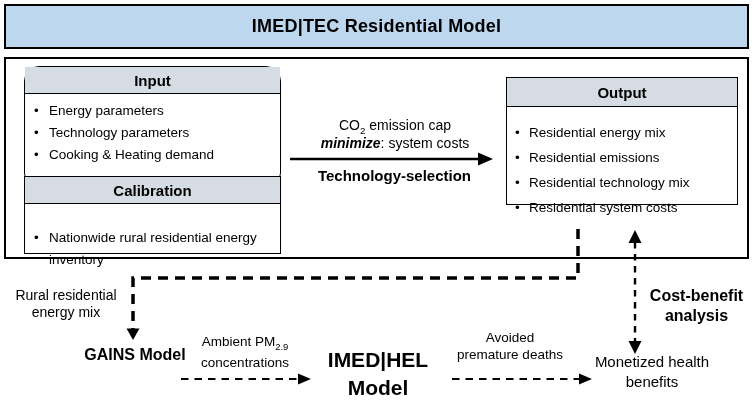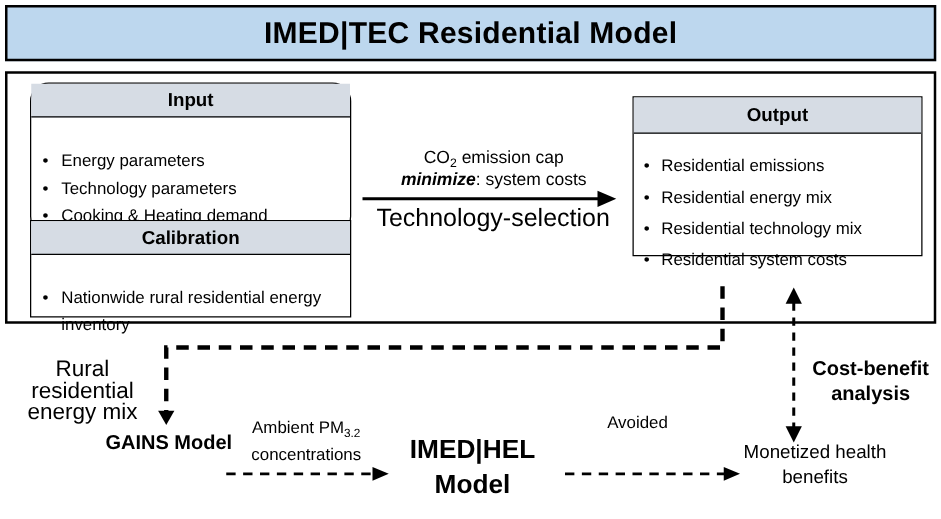--- a/index.html
+++ b/index.html
@@ -9,57 +9,57 @@
   }
   html,body{margin:0;padding:0;background:#fff;}
   .canvas{
     position:relative;width:753px;height:415px;background:#fff;
     font-family:"Liberation Sans",sans-serif;color:var(--ink);overflow:hidden;
   }
   .title-bar{
     position:absolute;left:4px;top:4px;width:745px;height:45px;
     background:var(--title-bg);border:2px solid var(--ink);box-sizing:border-box;
     display:flex;align-items:center;justify-content:center;
-    font-size:24px;font-weight:bold;letter-spacing:0.2px;
+    font-size:18px;font-weight:bold;letter-spacing:0.2px;
   }
   .outer-box{
     position:absolute;left:4px;top:57px;width:745px;height:202px;
     border:2px solid var(--ink);box-sizing:border-box;background:#fff;
   }
   .box{
     position:absolute;border:1.5px solid var(--ink);box-sizing:border-box;background:#fff;
   }
   .box .hdr{
     background:var(--header-bg);border-bottom:1.5px solid var(--ink);
     display:flex;align-items:center;justify-content:center;
     font-weight:bold;font-size:15px;
   }
   .box ul{margin:0;padding:0;list-style:none;}
   .box li{position:relative;padding-left:24px;font-size:13.5px;}
   .box li::before{content:"\2022";position:absolute;left:9px;top:0;}
   .input-box{left:18px;top:7px;width:257px;height:122px;border-radius:15px;}
   .input-box .hdr{height:26px;}
-  .input-box ul{padding-top:24px;}
+  .input-box ul{padding-top:6px;}
   .input-box li{line-height:22px;}
   .calib-box{left:18px;top:117px;width:257px;height:78px;}
   .calib-box .hdr{height:26px;}
   .calib-box ul{padding-top:23px;}
   .calib-box li{line-height:22px;padding-right:10px;}
   .output-box{left:500px;top:18px;width:232px;height:128px;}
   .output-box .hdr{height:28px;}
   .output-box ul{padding-top:13px;}
   .output-box li{line-height:25px;padding-left:22px;}
   .output-box li::before{left:8px;}
   .mid-label{position:absolute;text-align:center;font-size:14px;line-height:17px;}
   .co2-line{left:289px;top:58px;width:200px;}
   .min-line{left:284px;top:76px;width:210px;}
   .min-line i b{font-weight:bold;}
-  .tech-label{left:281px;top:108px;width:215px;font-weight:normal;font-size:20px;}
+  .tech-label{left:281px;top:108px;width:215px;font-weight:bold;font-size:15px;}
   .flow-label{position:absolute;text-align:center;font-size:13.5px;line-height:16.5px;}
-  .rural-label{left:2px;top:287px;width:128px;font-size:18px;line-height:17px;}
+  .rural-label{left:2px;top:287px;width:128px;font-size:14px;line-height:17px;}
   .gains-label{left:83px;top:341px;width:104px;font-weight:bold;font-size:16px;line-height:28px;}
   .ambient-label{left:186px;top:334px;width:118px;}
   .imedhel-label{left:312px;top:346px;width:132px;font-weight:bold;font-size:21px;line-height:28px;}
   .avoided-label{left:446px;top:330px;width:128px;}
   .monetized-label{left:590px;top:352px;width:124px;font-size:15px;line-height:20px;}
   .costbenefit-label{left:640px;top:286px;width:113px;font-weight:bold;font-size:16px;line-height:20px;}
   sub{font-size:70%;}
   .arrow-layer{position:absolute;left:0;top:0;width:753px;height:415px;pointer-events:none;}
 </style>
 </head>
@@ -85,44 +85,44 @@
     <div class="box calib-box">
       <div class="hdr">Calibration</div>
       <ul>
         <li>Nationwide rural residential energy inventory</li>
       </ul>
     </div>
 
     <div class="box output-box">
       <div class="hdr">Output</div>
       <ul>
+        <li>Residential energy mix</li>
         <li>Residential emissions</li>
-        <li>Residential energy mix</li>
         <li>Residential technology mix</li>
         <li>Residential system costs</li>
       </ul>
     </div>
 
     <div class="mid-label co2-line"><span>CO</span><sub>2</sub><span> emission cap</span></div>
 
     <div class="mid-label min-line"><i><b>minimize</b></i><span>: system costs</span></div>
 
     <div class="mid-label tech-label">Technology-selection</div>
 
   </div>
 
   <div class="flow-label rural-label">Rural residential energy mix</div>
 
   <div class="flow-label gains-label">GAINS Model</div>
 
-  <div class="flow-label ambient-label"><span>Ambient PM</span><sub>3.2</sub> <span>concentrations</span></div>
+  <div class="flow-label ambient-label"><span>Ambient PM</span><sub>2.9</sub> <span>concentrations</span></div>
 
   <div class="flow-label imedhel-label">IMED|HEL Model</div>
 
-  <div class="flow-label avoided-label"><span>Avoided</span><br></div>
+  <div class="flow-label avoided-label"><span>Avoided</span><br><span>premature deaths</span></div>
 
   <div class="flow-label monetized-label">Monetized health benefits</div>
 
   <div class="flow-label costbenefit-label">Cost-benefit analysis</div>
 
   <svg class="arrow-layer" viewBox="0 0 753 415" xmlns="http://www.w3.org/2000/svg">
 
     <line x1="290" y1="159" x2="480" y2="159" stroke="#000" stroke-width="2.5"></line>
     <polygon points="493,159 478,152.5 478,165.5" fill="#000"></polygon>
 

